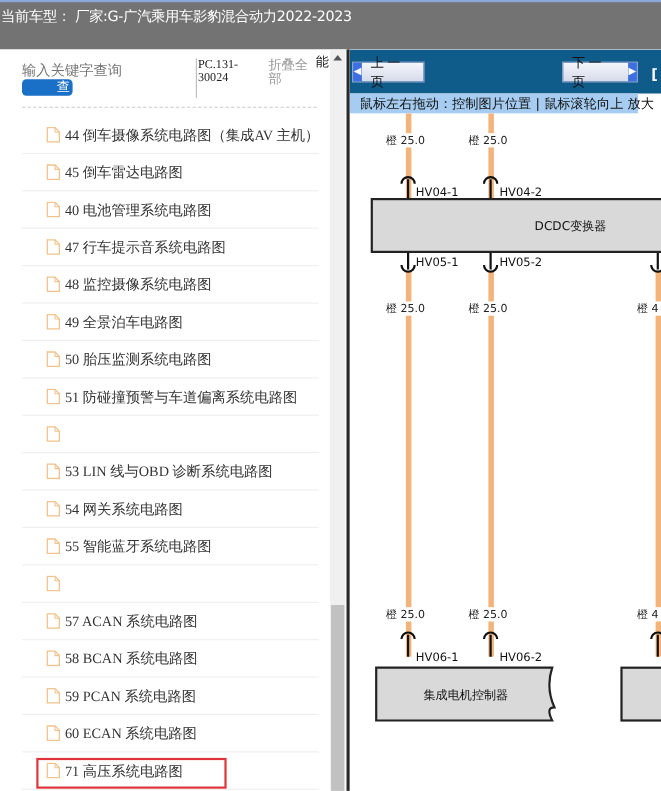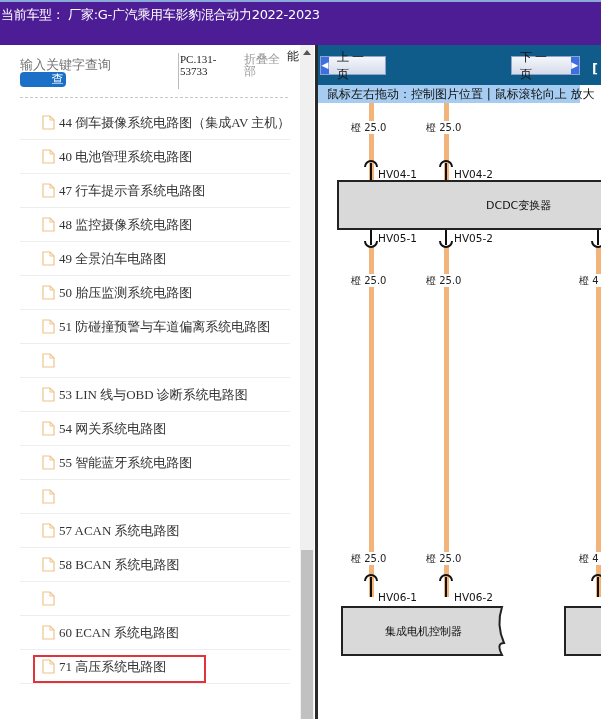--- a/index.html
+++ b/index.html
@@ -1,17 +1,17 @@
 <!DOCTYPE html>
 <html><head>
 <meta charset="utf-8">
 <style>
   * { box-sizing: border-box; margin: 0; padding: 0; }
   html, body { width: 601px; height: 719px; overflow: hidden; background: #fff; font-family: "DejaVu Sans", sans-serif; }
-  .topbar { position: absolute; left: 0; top: 0; width: 601px; height: 45px; background: #4c1d95; border-top: 2px solid #8aa8d8; }
+  .topbar { position: absolute; left: 0; top: 0; width: 601px; height: 45px; background: #737373; border-top: 2px solid #8aa8d8; }
   .topbar .title { position: absolute; left: 1px; top: 4px; font-size: 13px; color: #fff; white-space: nowrap; letter-spacing: -0.3px; }
   .left { position: absolute; left: 0; top: 45px; width: 316px; height: 674px; background: #fff; overflow: hidden; }
   .search-input { position: absolute; left: 20px; top: 12px; width: 150px; font-size: 13px; color: #a9a9a9; border: none; background: transparent; outline: none; font-family: "DejaVu Sans", sans-serif; }
   .search-btn { position: absolute; left: 20px; top: 27px; width: 46px; height: 15px; background: #1a6fc6; color: #fff; font-size: 12px; line-height: 15px; text-align: center; border-radius: 4px; padding-left: 29px; }
   .pc-code { position: absolute; left: 178px; top: 8px; width: 50px; font-family: "Liberation Serif", serif; font-size: 11px; line-height: 12px; color: #222; border-left: 1px solid #bbb; padding-left: 1px; height: 36px; }
   .collapse { position: absolute; left: 244px; top: 8px; width: 42px; font-size: 12px; line-height: 12px; color: #9a9a9a; }
   .func { position: absolute; left: 287px; top: 3px; font-size: 12px; color: #222; }
   .dash { position: absolute; left: 20px; top: 52px; width: 268px; border-top: 1px dashed #c9c9c9; }
   .list { position: absolute; left: 20px; top: 61px; width: 270px; text-align: right; }
   .item { position: relative; height: 34px; border-bottom: 1px solid #eeeeee; display: flex; align-items: center; padding-left: 22px; }
@@ -36,37 +36,44 @@
 </head>
 <body>
 
 <div class="topbar">
   <span class="title">当前车型：  厂家:G-广汽乘用车影豹混合动力2022-2023</span>
 </div>
 
 <div class="left">
   <input class="search-input" placeholder="输入关键字查询" style="">
   <div class="search-btn">查询</div>
-  <div class="pc-code">PC.131-53733</div>
+  <div class="pc-code">PC.131-30024</div>
   <div class="collapse">折叠全部</div>
   <div class="func">能</div>
   <div class="dash"></div>
   <div class="list" id="doclist">
       <div class="item">
         <svg class="fi" viewBox="0 0 13 15">
           <path d="M1 1 H8 L12 5 V14 H1 Z" fill="#fff" stroke="#f0c38c" stroke-width="1.2"></path>
           <path d="M8 1 V5 H12" fill="none" stroke="#f0c38c" stroke-width="1"></path>
         </svg>
         <span class="lbl">44 倒车摄像系统电路图（集成AV 主机）</span>
       </div>
       <div class="item">
         <svg class="fi" viewBox="0 0 13 15">
           <path d="M1 1 H8 L12 5 V14 H1 Z" fill="#fff" stroke="#f0c38c" stroke-width="1.2"></path>
           <path d="M8 1 V5 H12" fill="none" stroke="#f0c38c" stroke-width="1"></path>
         </svg>
+        <span class="lbl">45 倒车雷达电路图</span>
+      </div>
+      <div class="item">
+        <svg class="fi" viewBox="0 0 13 15">
+          <path d="M1 1 H8 L12 5 V14 H1 Z" fill="#fff" stroke="#f0c38c" stroke-width="1.2"></path>
+          <path d="M8 1 V5 H12" fill="none" stroke="#f0c38c" stroke-width="1"></path>
+        </svg>
         <span class="lbl">40 电池管理系统电路图</span>
       </div>
       <div class="item">
         <svg class="fi" viewBox="0 0 13 15">
           <path d="M1 1 H8 L12 5 V14 H1 Z" fill="#fff" stroke="#f0c38c" stroke-width="1.2"></path>
           <path d="M8 1 V5 H12" fill="none" stroke="#f0c38c" stroke-width="1"></path>
         </svg>
         <span class="lbl">47 行车提示音系统电路图</span>
       </div>
       <div class="item">
@@ -142,20 +149,21 @@
           <path d="M1 1 H8 L12 5 V14 H1 Z" fill="#fff" stroke="#f0c38c" stroke-width="1.2"></path>
           <path d="M8 1 V5 H12" fill="none" stroke="#f0c38c" stroke-width="1"></path>
         </svg>
         <span class="lbl">58 BCAN 系统电路图</span>
       </div>
       <div class="item">
         <svg class="fi" viewBox="0 0 13 15">
           <path d="M1 1 H8 L12 5 V14 H1 Z" fill="#fff" stroke="#f0c38c" stroke-width="1.2"></path>
           <path d="M8 1 V5 H12" fill="none" stroke="#f0c38c" stroke-width="1"></path>
         </svg>
+        <span class="lbl">59 PCAN 系统电路图</span>
       </div>
       <div class="item">
         <svg class="fi" viewBox="0 0 13 15">
           <path d="M1 1 H8 L12 5 V14 H1 Z" fill="#fff" stroke="#f0c38c" stroke-width="1.2"></path>
           <path d="M8 1 V5 H12" fill="none" stroke="#f0c38c" stroke-width="1"></path>
         </svg>
         <span class="lbl">60 ECAN 系统电路图</span>
       </div>
       <div class="item selected">
         <svg class="fi" viewBox="0 0 13 15">

